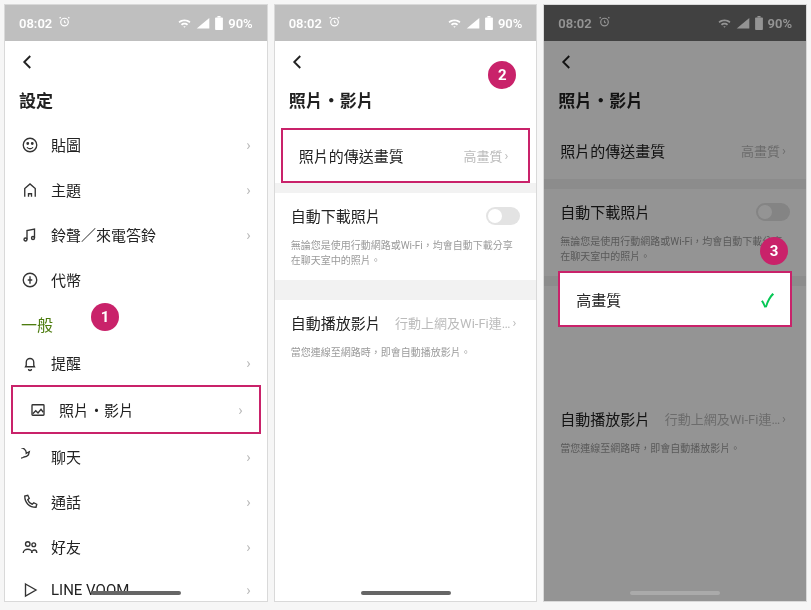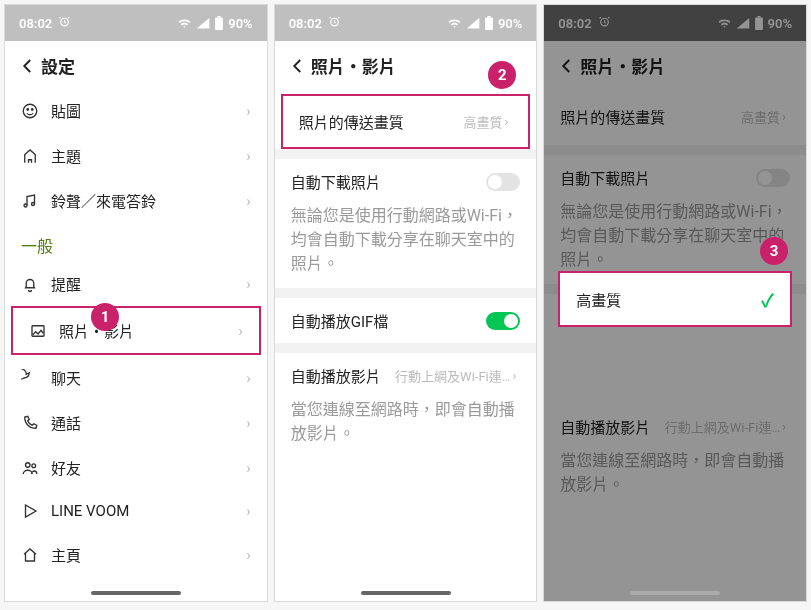--- a/index.html
+++ b/index.html
@@ -6,30 +6,30 @@
   body { background:#f6f6f6; padding:4px; }
   .stage { display:flex; gap:6px; }
   .phone { width:265px; height:598px; background:#fff; border:1px solid #d9d9d9; position:relative; overflow:hidden; }
   .phone.dim::after { content:""; position:absolute; inset:0; background:rgba(0,0,0,.42); pointer-events:none; }
   
   .statusbar { height:36px; background:#bfbfbf; color:#fff; display:flex; align-items:center; justify-content:space-between; padding:0 14px; font-size:13px; font-weight:600; }
   .status-left { display:flex; align-items:center; gap:6px; }
   .status-right { display:flex; align-items:center; gap:4px; }
   .status-right svg { display:block; }
   
-  .header { display:flex; align-items:center; gap:4px; padding:12px 14px 10px; }
+  .header { display:flex; gap:16px; padding:12px 14px 10px;flex-direction:column; }
   .back { width:18px; height:18px; }
   .title { font-size:17px; font-weight:700; color:#222; }
   
   .row { display:flex; align-items:center; justify-content:space-between; padding:12px 16px; font-size:15px; color:#222; }
   .row .left { display:flex; align-items:center; gap:12px;justify-content:flex-end; }
   .row .ico { width:18px; height:18px; display:flex; align-items:center; justify-content:center; color:#333; }
   .row .chev { color:#bbb; }
   .section-label { font-size:16px; color:#4d7c0f; padding:10px 16px 4px; }
-  .subtext { font-size:16px; color:#9a9a9a; padding:0 16px 12px; line-height:1.5; }
+  .subtext { font-size:10px; color:#9a9a9a; padding:0 16px 12px; line-height:1.5; }
   .valtext { color:#bbb; font-size:13px; margin-right:4px; display:flex; align-items:center; gap:2px;}
   .divider { height:10px; background:#f2f2f2; }
   .hl-row { border:2px solid #c9226a; margin:0 6px; }
   
   .toggle { width:34px; height:18px; border-radius:9px; background:#e3e3e3; position:relative; }
   .toggle::after { content:""; position:absolute; top:2px; left:2px; width:14px; height:14px; border-radius:50%; background:#fff; }
   .toggle.on { background:#06c755; }
   .toggle.on::after { left:auto; right:2px; }
   
   .badge { position:absolute; width:28px; height:28px; border-radius:50%; background:#c9226a; color:#fff; font-weight:700; font-size:15px; display:flex; align-items:center; justify-content:center; z-index:20; }
@@ -113,20 +113,31 @@
             <svg width="18" height="18" viewBox="0 0 24 24" fill="none" stroke="#333" stroke-width="1.8">
               <path d="M8 18V6l10-2v12"></path>
               <circle cx="6" cy="18" r="2"></circle>
               <circle cx="16" cy="16" r="2"></circle>
             </svg>
           </span>
           <span>鈴聲／來電答鈴</span>
         </div>
       <span class="chev">›</span>
     </div>
+    <div class="row">
+      <div class="left">
+          <span class="ico">
+            <svg width="18" height="18" viewBox="0 0 24 24" fill="none" stroke="#333" stroke-width="1.8">
+              <circle cx="12" cy="12" r="9"></circle>
+              <path d="M12 7v10M9 12h6"></path>
+            </svg>
+          </span>
+          <span>代幣</span>
+        </div>
+    </div>
 
     <div class="section-label">一般</div>
 
     <div class="row" style="position:relative;">
       <div class="left">
           <span class="ico">
             <svg width="18" height="18" viewBox="0 0 24 24" fill="none" stroke="#333" stroke-width="1.8">
               <path d="M6 17h12l-1-2v-4a5 5 0 00-10 0v4zM10 20a2 2 0 004 0"></path>
             </svg>
           </span>
@@ -257,24 +268,20 @@
     </div>
 
     <div class="divider"></div>
     <div class="row">
       <span>自動下載照片</span>
       <span class="toggle"></span>
     </div>
     <div class="subtext">無論您是使用行動網路或Wi-Fi，均會自動下載分享在聊天室中的照片。</div>
 
     <div class="divider"></div>
-    <div class="row">
-      <span>自動播放GIF檔</span>
-      <span class="toggle on"></span>
-    </div>
 
     <div class="divider"></div>
     <div class="row">
       <span>自動播放影片</span>
       <span class="valtext">
           <span>行動上網及Wi-Fi連…</span>
           <span>›</span>
         </span>
     </div>
     <div class="subtext">當您連線至網路時，即會自動播放影片。</div>

